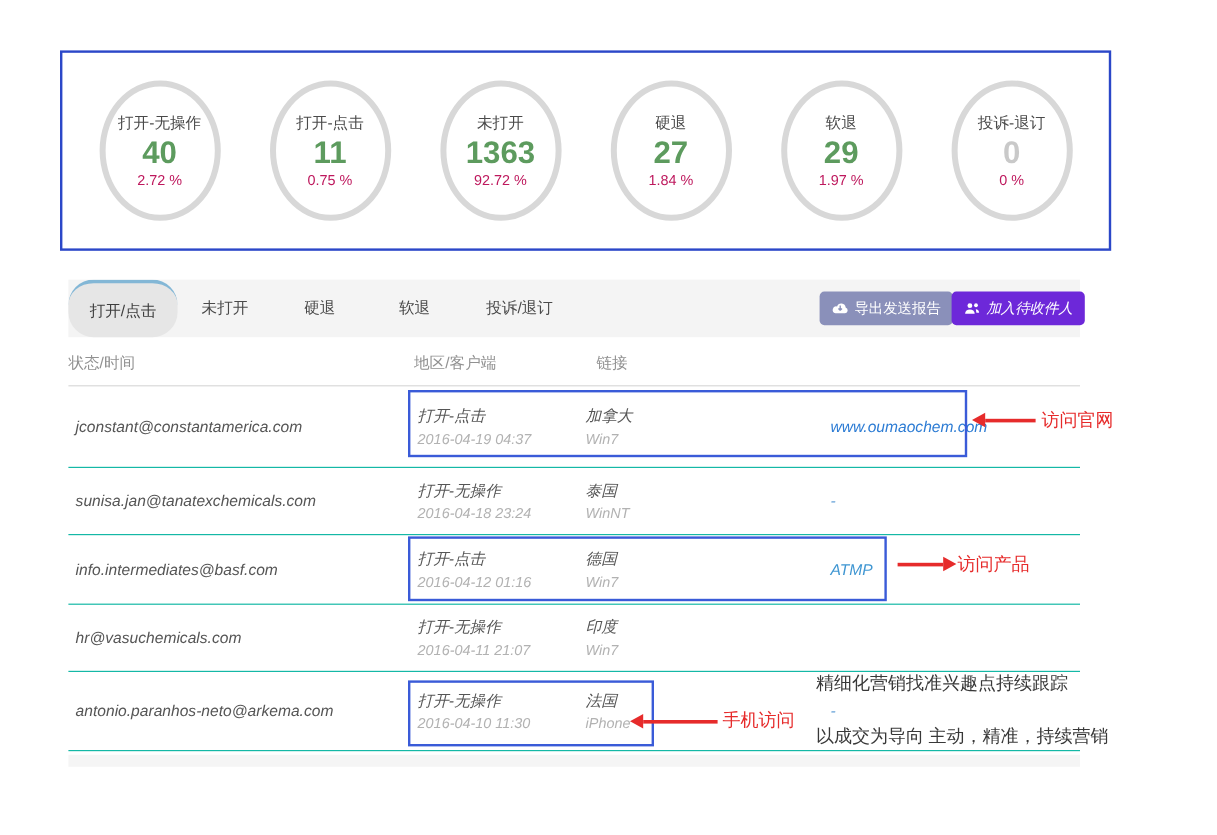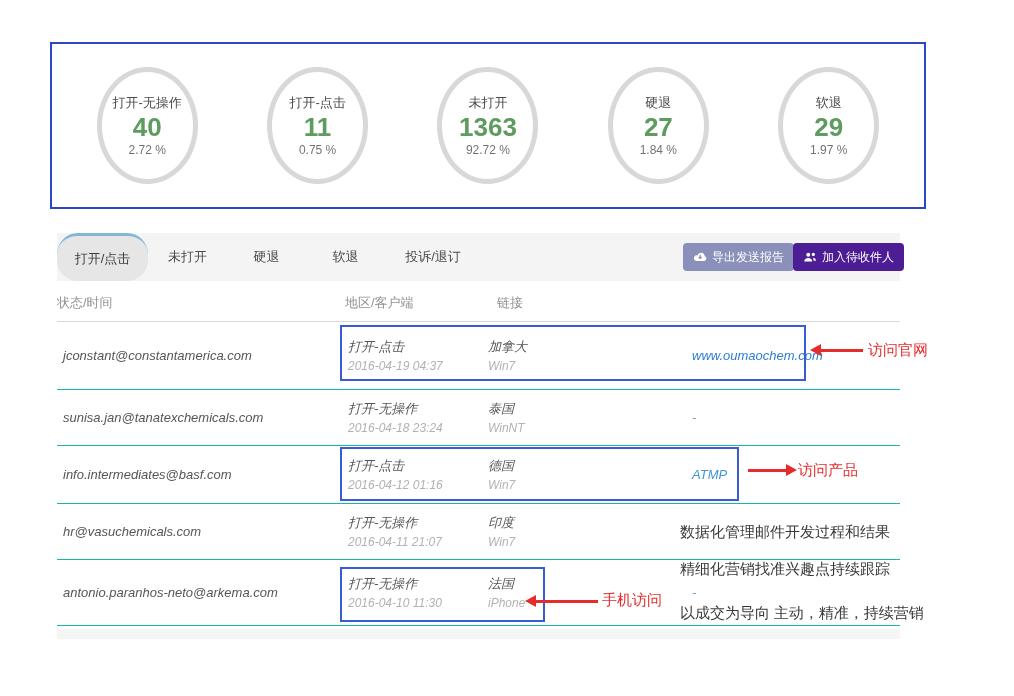--- a/index.html
+++ b/index.html
@@ -14,42 +14,42 @@
     display:flex; align-items:center; justify-content:space-around; padding:0 10px;
   }
   .stat-circle {
     width:101px; height:117px; border:5px solid #d8d8d8; border-radius:50%;
     display:flex; flex-direction:column; align-items:center; justify-content:center;
     background:#fff; gap:1px;
   }
   .stat-label { font-size:13px; color:#4a4a4a; white-space:nowrap; }
   .stat-value { font-size:26px; font-weight:bold; color:#5d9b5e; line-height:1.1; }
   .stat-value--muted { color:#c9c9c9; }
-  .stat-pct { font-size:12px; color:#737373; }
+  .stat-pct { font-size:12px; color:#be185d; }
 
   
   .tabstrip {
     position:absolute; left:57px; top:233px; width:843px; height:48px;
     background:#f4f4f4;
   }
   .tabs { display:flex; height:100%; }
   .tab {
     display:flex; align-items:center; justify-content:center;
     font-size:13px; color:#4a4a4a; cursor:default; white-space:nowrap;
   }
   .tab-active { width:91px; background:#e6e6e6; border-top:3px solid #83b7d6; color:#3d3d3d;border-radius:21px; }
   .tab-plain { width:79px; }
   .tab-wide { width:96px; }
   .btn {
     position:absolute; top:10px; height:28px; display:flex; align-items:center; gap:5px;
     border:none; border-radius:4px; color:#fff; font-size:12px; padding:0 10px;
     font-family:"Liberation Sans", sans-serif; white-space:nowrap;justify-content:flex-end;
   }
   .btn-export { left:626px; background:#8a90ba; }
-  .btn-add { left:736px; background:#4c1d95; }
+  .btn-add { left:736px; background:#6d28d9;font-style:italic; }
 
   
   .table { position:absolute; left:57px; top:285px; width:843px; }
   .t-head {
     display:grid; grid-template-columns:288px 140px 195px 1fr;
     height:37px; align-items:center; color:#919191; font-size:13px;
     border-bottom:1px solid #d9d9d9;
   }
   .t-row {
     display:grid; grid-template-columns:288px 140px 195px 1fr;
@@ -108,20 +108,25 @@
     </div>
     <div class="stat-circle">
       <div class="stat-label">硬退</div>
       <div class="stat-value">27</div>
       <div class="stat-pct">1.84 %</div>
     </div>
     <div class="stat-circle">
       <div class="stat-label">软退</div>
       <div class="stat-value">29</div>
       <div class="stat-pct">1.97 %</div>
+    </div>
+    <div class="stat-circle">
+      <div class="stat-label">投诉-退订</div>
+      <div class="stat-value stat-value--muted">0</div>
+      <div class="stat-pct">0 %</div>
     </div>
   </div>
 
   <div class="tabstrip">
     <div class="tabs">
       <div class="tab tab-active">打开/点击</div>
       <div class="tab tab-plain">未打开</div>
       <div class="tab tab-plain">硬退</div>
       <div class="tab tab-plain">软退</div>
       <div class="tab tab-wide">投诉/退订</div>
@@ -248,17 +253,16 @@
     <span class="tri-right"></span>
   </div>
   <div class="anno-text-red" style="left:798px; top:461px;">访问产品</div>
 
   <div class="arrow" style="left:525px; top:595px;">
     <span class="tri-left"></span>
     <span class="arrow-bar" style="width:62px;"></span>
   </div>
   <div class="anno-text-red" style="left:602px; top:591px;">手机访问</div>
 
-  <div class="anno-text-dark" style="left:680px; top:523px;">数据化管理邮件开发过程和结果</div>
   <div class="anno-text-dark" style="left:680px; top:604px;">以成交为导向 主动，精准，持续营销</div>
   <div class="anno-text-dark" style="left:680px; top:560px;">精细化营销找准兴趣点持续跟踪</div>
 
 </div>
 
 </body></html>

